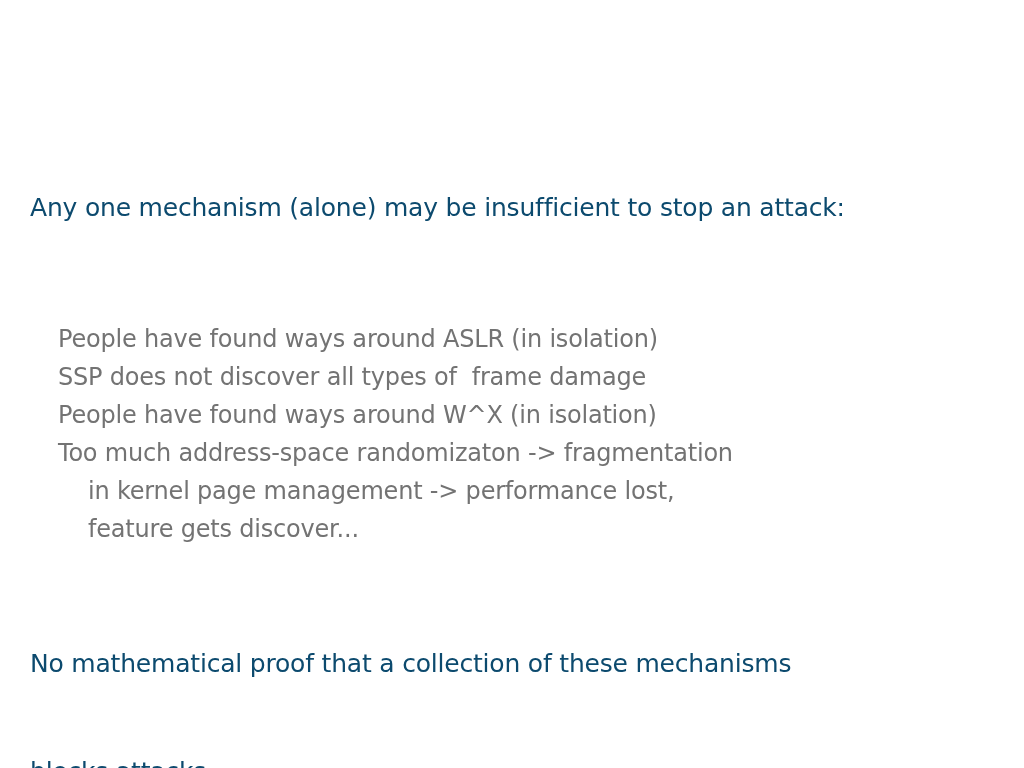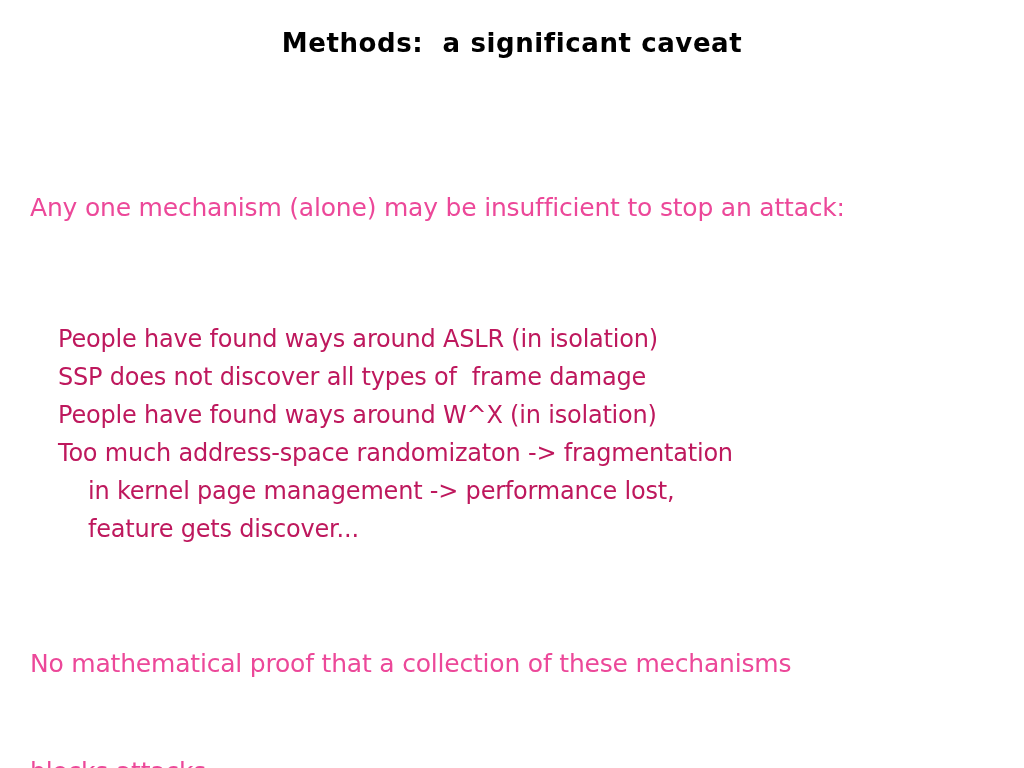--- a/index.html
+++ b/index.html
@@ -40,42 +40,42 @@
   
   .body-area {
     position: absolute;
     left: 0;
     top: 118px;
     width: 1024px;
   }
 
   .para {
     font-family: "DejaVu Sans", sans-serif;
-    color: #ec4899;
+    color: #0c4a6e;
     font-size: 25px;
     line-height: 36px;
     padding-left: 30px;
     white-space: pre-wrap;
     letter-spacing: -0.2px;
   }
 
   .para-line {
     display: block;
     white-space: pre;
   }
 
   .sub-list {
     margin: 0;
     padding: 0;
     list-style: none;
   }
 
   .sub-item {
     font-family: "DejaVu Sans", sans-serif;
-    color: #be185d;
+    color: #737373;
     font-size: 24px;
     line-height: 38px;
     padding-left: 58px;
     white-space: pre;
     letter-spacing: -0.2px;
   }
 
   .sub-item.indented {
     padding-left: 88px;
   }
@@ -83,21 +83,20 @@
   .gap-intro   { height: 22px; }
   .gap-after-list { height: 26px; }
 
   .spacer { display: block; width: 100%; }
 </style>
 </head>
 <body>
 
 <div class="slide">
 
-  <div class="slide-title">Methods:  a significant caveat</div>
 
   <div class="body-area">
 
     <div class="para">
       <span class="para-line">Any one mechanism (alone) may be insufficient to stop an attack:</span>
     </div>
 
     <div class="spacer gap-intro"></div>
 
     <ul class="sub-list">

